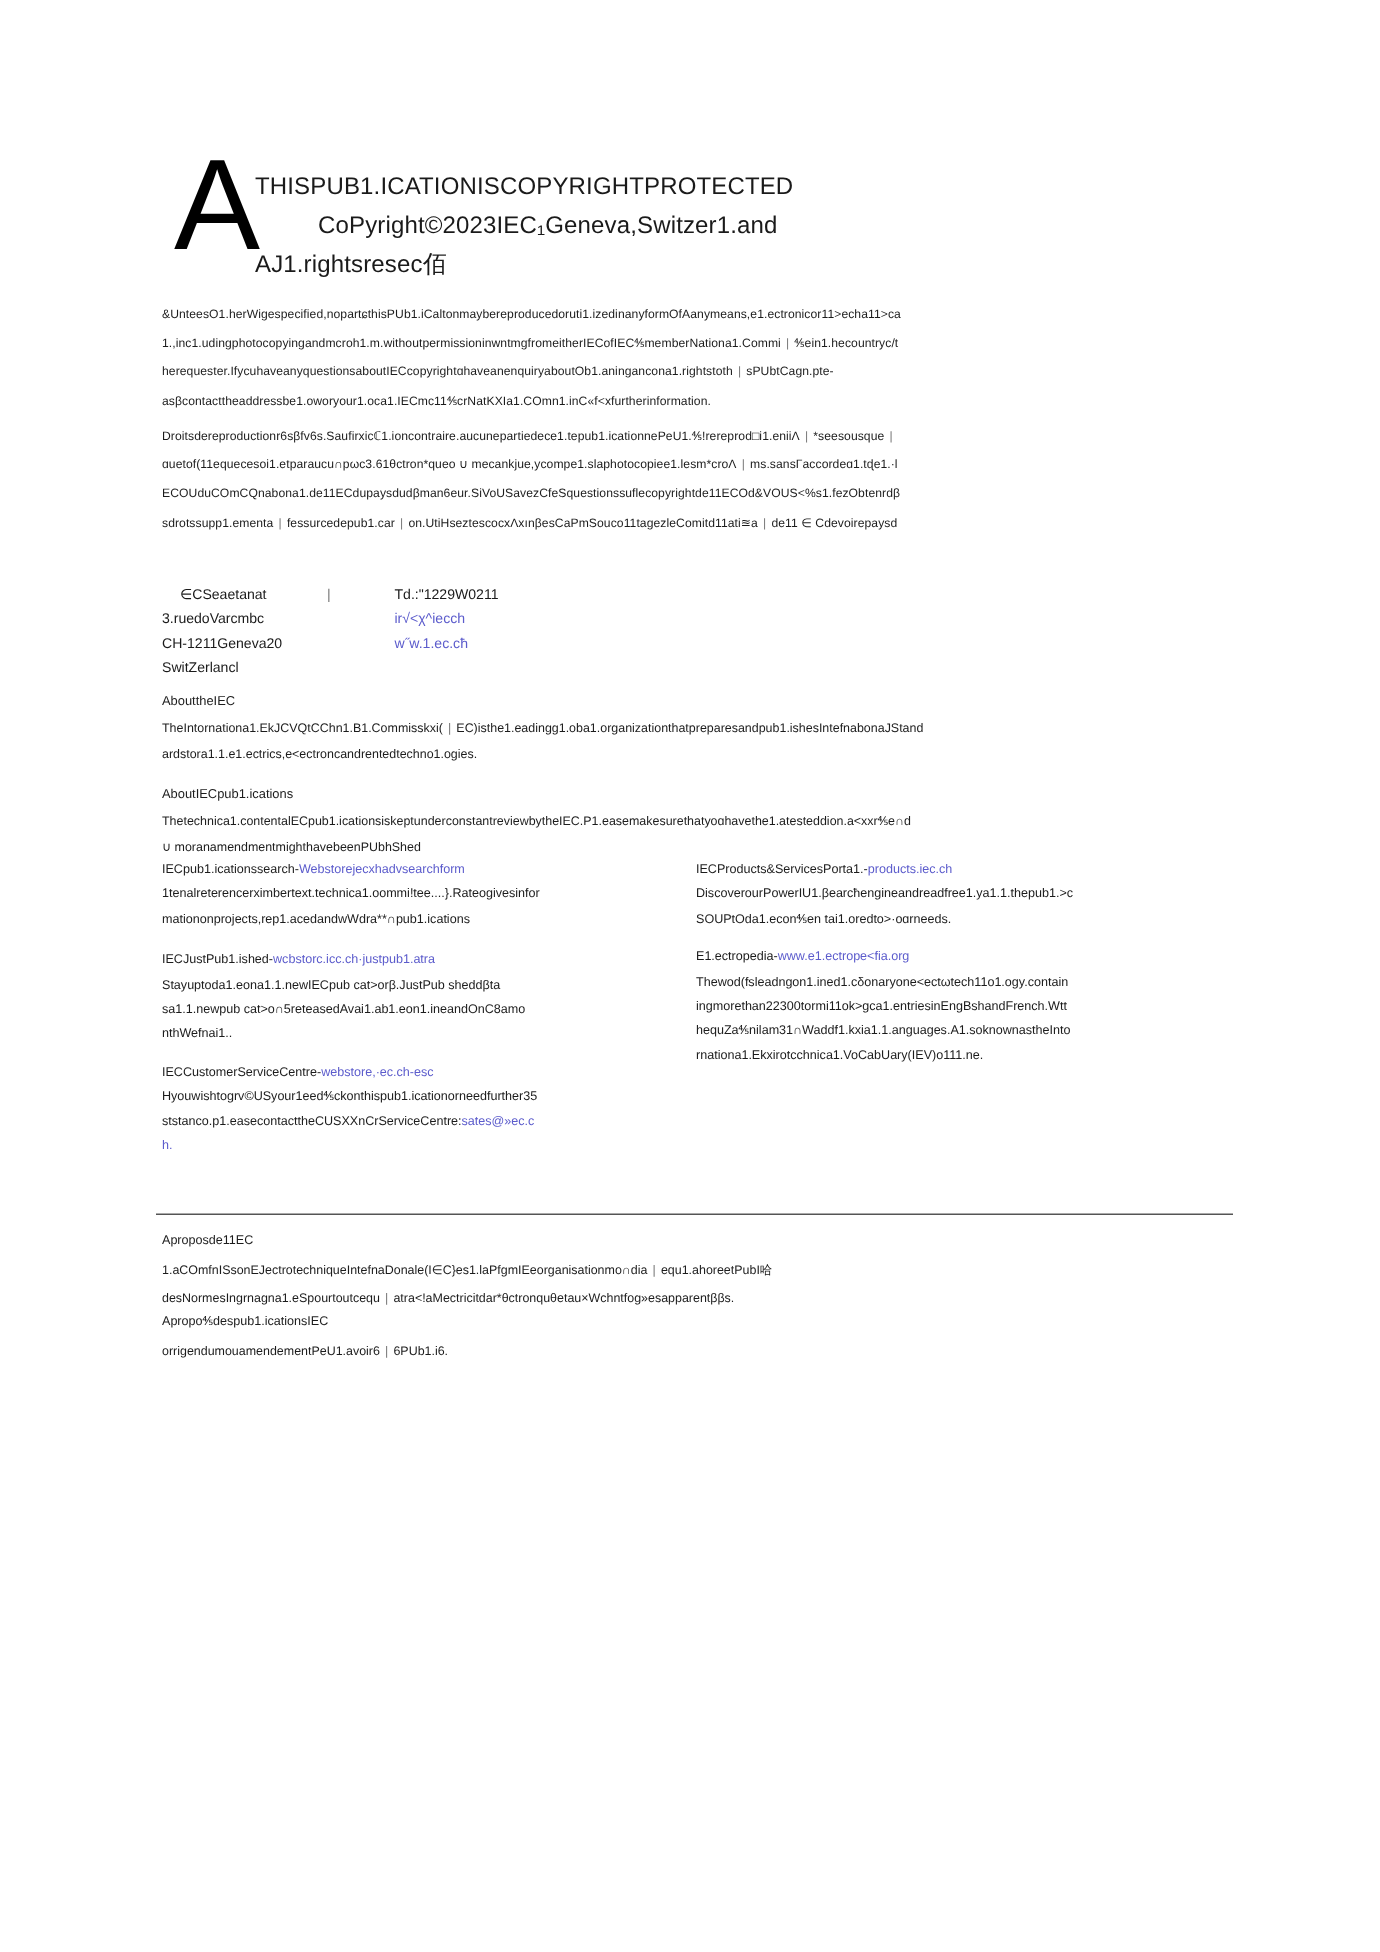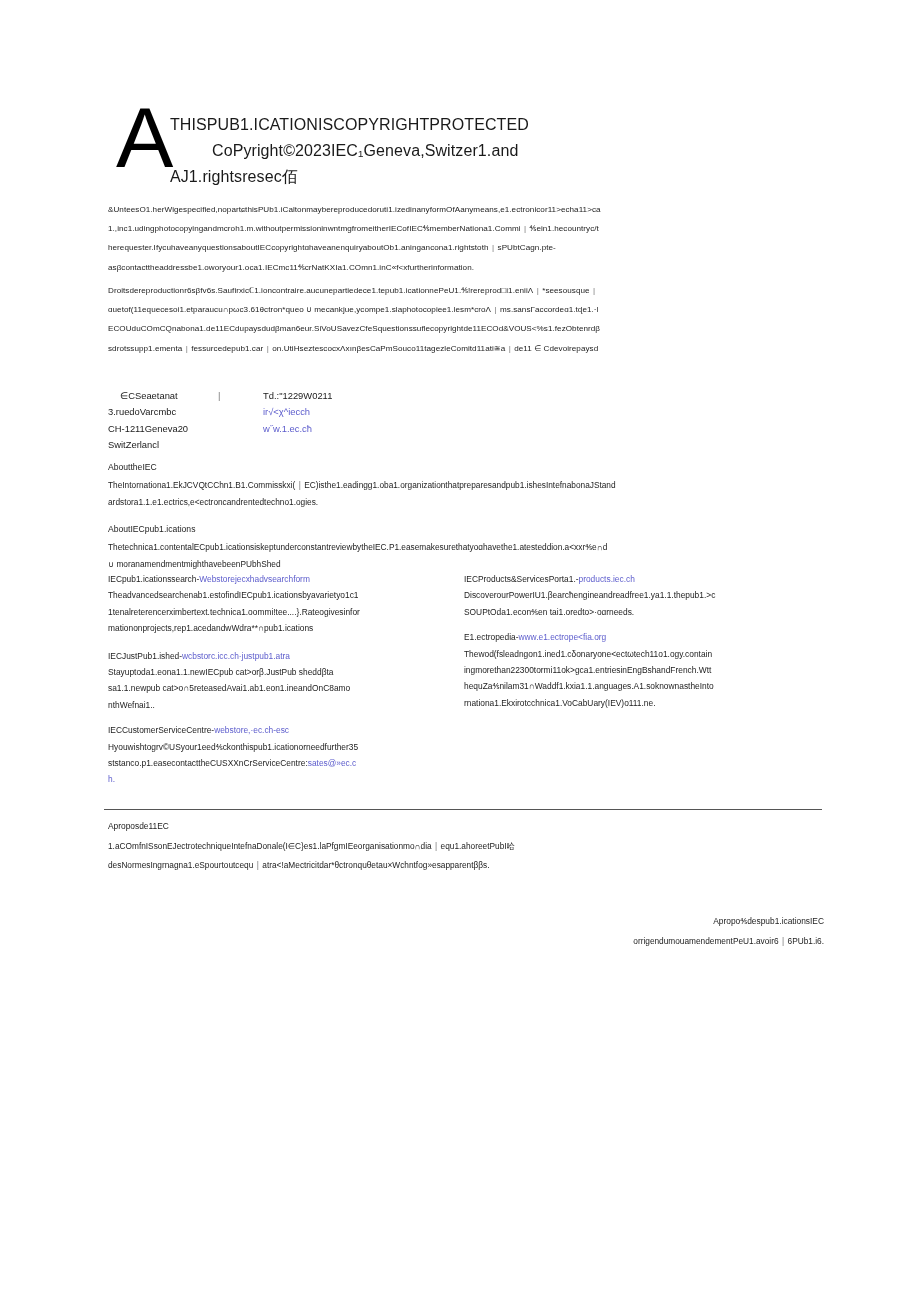--- a/index.html
+++ b/index.html
@@ -185,21 +185,21 @@
   
   .fr-section {
     position: absolute;
     left: 108px;
     width: 716px;
     font-size: 8.3px;
     line-height: 19.5px;
     color: #1c1c1c;
   }
   #fr-about-iec  { top: 817px; }
-  #fr-about-pubs { top: 912px; text-align: right; }
+  #fr-about-pubs { top: 871px; }
   .fr-section .ttl { font-size: 8.4px; white-space: nowrap; }
   .fr-section .ln  { white-space: nowrap; }
 </style>
 </head>
 <body>
 
 <div class="page">
 
   <div class="banner">
     <div class="banner-letter">A</div>
@@ -256,21 +256,20 @@
     </div>
   </div>
 
   <div class="cols">
 
     <div class="col left">
 
       <div class="col-item" id="col-left-item-1">
         <div class="hd"><span>IECpub1.icationssearch-</span><span class="lnk">Webstorejecxhadvsearchform</span></div>
         <div class="bd">
-          <span class="ln">Theadvancedsearchenab1.estofindIECpub1.icationsbyavarietyo1c1</span>
           <span class="ln">1tenalreterencerximbertext.technica1.oommi!tee....}.Rateogivesinfor</span>
           <span class="ln">mationonprojects,rep1.acedandwWdra**∩pub1.ications</span>
         </div>
       </div>
 
       <div class="col-item" id="col-left-item-3">
         <div class="hd"><span>IECJustPub1.ished-</span><span class="lnk">wcbstorc.icc.ch·justpub1.atra</span></div>
         <div class="bd">
           <span class="ln">Stayuptoda1.eona1.1.newIECpub    cat&gt;orβ.JustPub    sheddβta</span>
           <span class="ln">sa1.1.newpub    cat&gt;o∩5reteasedAvai1.ab1.eon1.ineandOnC8amo</span>

